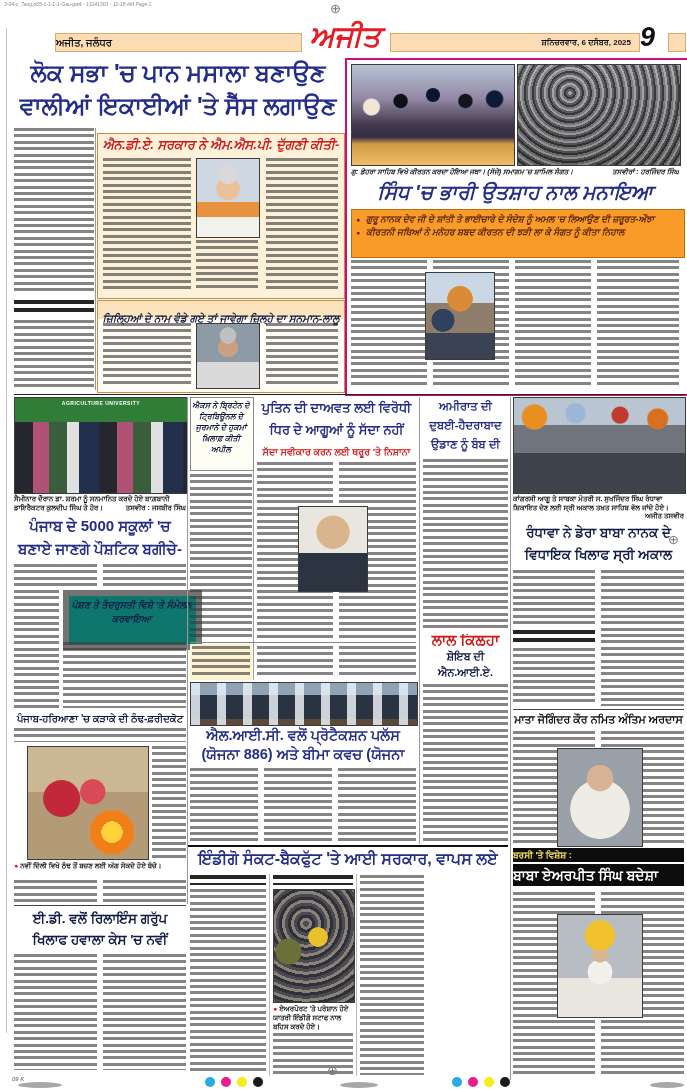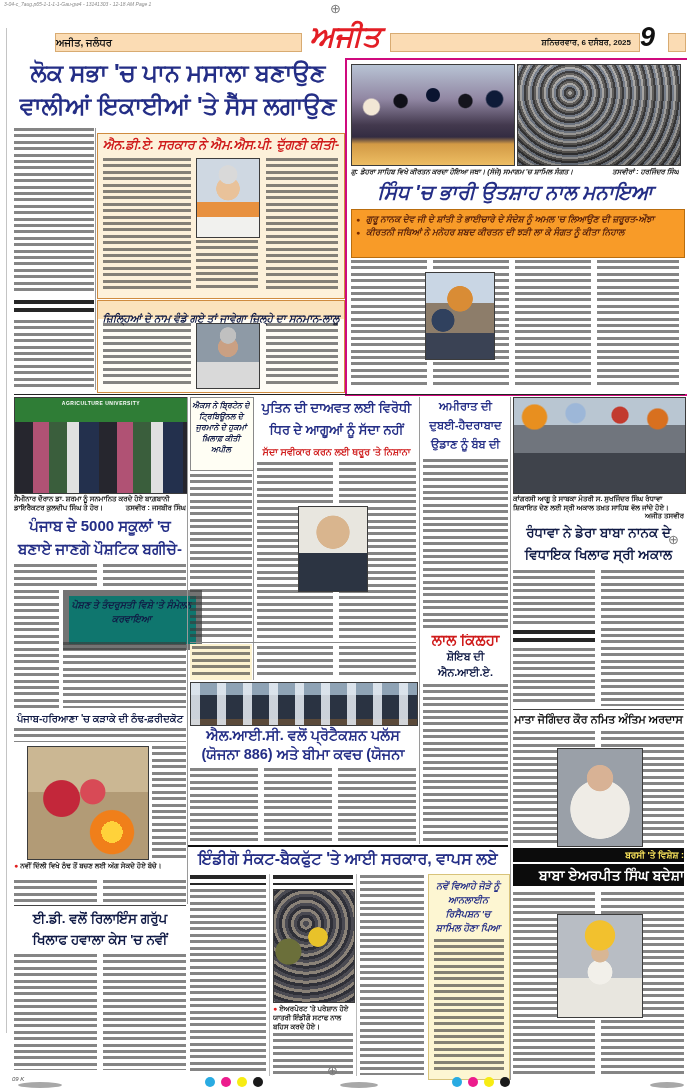--- a/index.html
+++ b/index.html
@@ -75,21 +75,21 @@
     linear-gradient(180deg,#cbb793 0 40%,#b29b76 40% 100%);}
   #ph-indigo{background:
     radial-gradient(circle at 18% 55%,#6b6f3a 0 14%,transparent 15%),
     radial-gradient(circle at 55% 42%,#e8c22a 0 12%,transparent 13%),
     repeating-radial-gradient(circle at 40% 30%,#4a4a52 0 3px,#8a8278 3px 6px,#2f3038 6px 9px);}
   #ph-badesha{background:
     radial-gradient(circle at 50% 20%,#f2c12e 0 16%,transparent 17%),
     radial-gradient(circle at 50% 38%,#d8b694 0 11%,transparent 12%),
     radial-gradient(circle at 50% 56%,#f2f0ea 0 17%,transparent 18%),
     linear-gradient(180deg,#b8bdc4 0 62%,#e8e6df 62% 100%);}
-  .blackbar{position:absolute;background:#0c0c0c;color:#fff;font-weight:bold;text-align:right;overflow:hidden;}
+  .blackbar{position:absolute;background:#0c0c0c;color:#fff;font-weight:bold;text-align:left;overflow:hidden;}
 </style>
 </head>
 <body>
 
 <div id="page">
 
   <div class="abs" style="left:4px;top:1px;width:420px;font-size:5px;color:#888;">3-04-c_7aug.p65-1-1-1-1-Gau-gw4 - 13141303 - 12-18 AM Page 1</div>
   <div class="xhair" style="left:330px;top:2px;">⊕</div>
   <div class="vr" style="left:6px;top:28px;height:1005px;background:#c4c4c4;"></div>
 
@@ -227,24 +227,20 @@
   <div class="simb" style="left:190px;top:875px;width:76px;height:10px;"></div>
   <div class="sim" style="left:190px;top:889px;width:76px;height:186px;"></div>
   <div class="vr" style="left:269px;top:874px;height:202px;background:#bbb;"></div>
   <div class="simb" style="left:273px;top:875px;width:80px;height:10px;"></div>
   <div class="ph" id="ph-indigo" style="left:273px;top:889px;width:80px;height:112px;"></div>
   <div class="cap reddot" style="left:273px;top:1004px;width:80px;height:26px;">ਏਅਰਪੋਰਟ 'ਤੇ ਪਰੇਸ਼ਾਨ ਹੋਏ ਯਾਤਰੀ ਇੰਡੀਗੋ ਸਟਾਫ ਨਾਲ ਬਹਿਸ ਕਰਦੇ ਹੋਏ।</div>
   <div class="sim" style="left:273px;top:1033px;width:80px;height:42px;"></div>
   <div class="vr" style="left:356px;top:874px;height:202px;background:#bbb;"></div>
   <div class="sim" style="left:360px;top:875px;width:64px;height:200px;"></div>
 
-  <div class="abs" style="left:428px;top:874px;width:80px;height:204px;background:#fdf6d2;border:1px solid #d8c37a;">
-    <div class="headline navy" style="left:3px;top:4px;width:72px;height:56px;font-size:9.5px;line-height:14px;position:absolute;">ਨਵੇਂ ਵਿਆਹੇ ਜੋੜੇ ਨੂੰ ਆਨਲਾਈਨ ਰਿਸੈਪਸ਼ਨ 'ਚ ਸ਼ਾਮਿਲ ਹੋਣਾ ਪਿਆ</div>
-    <div class="sim" style="left:5px;top:64px;width:70px;height:134px;"></div>
-  </div>
 
   <div class="blackbar" style="left:513px;top:848px;width:171px;height:14px;font-size:9px;line-height:14px;color:#ffe95e;">ਬਰਸੀ 'ਤੇ ਵਿਸ਼ੇਸ਼ :</div>
   <div class="blackbar" style="left:513px;top:864px;width:171px;height:22px;font-size:14px;line-height:22px;">ਬਾਬਾ ਏਅਰਪੀਤ ਸਿੰਘ ਬਦੇਸ਼ਾ</div>
   <div class="sim" style="left:513px;top:892px;width:82px;height:186px;"></div>
   <div class="sim" style="left:601px;top:892px;width:83px;height:186px;"></div>
   <div class="ph" id="ph-badesha" style="left:557px;top:914px;width:84px;height:102px;"></div>
 
   <div class="abs" style="left:12px;top:1076px;font-size:6px;color:#555;">09 K</div>
   <div class="groval" style="left:18px;top:1082px;width:44px;height:6px;"></div>
   <div class="regdot" style="left:205px;top:1077px;background:#29abe2;"></div>

